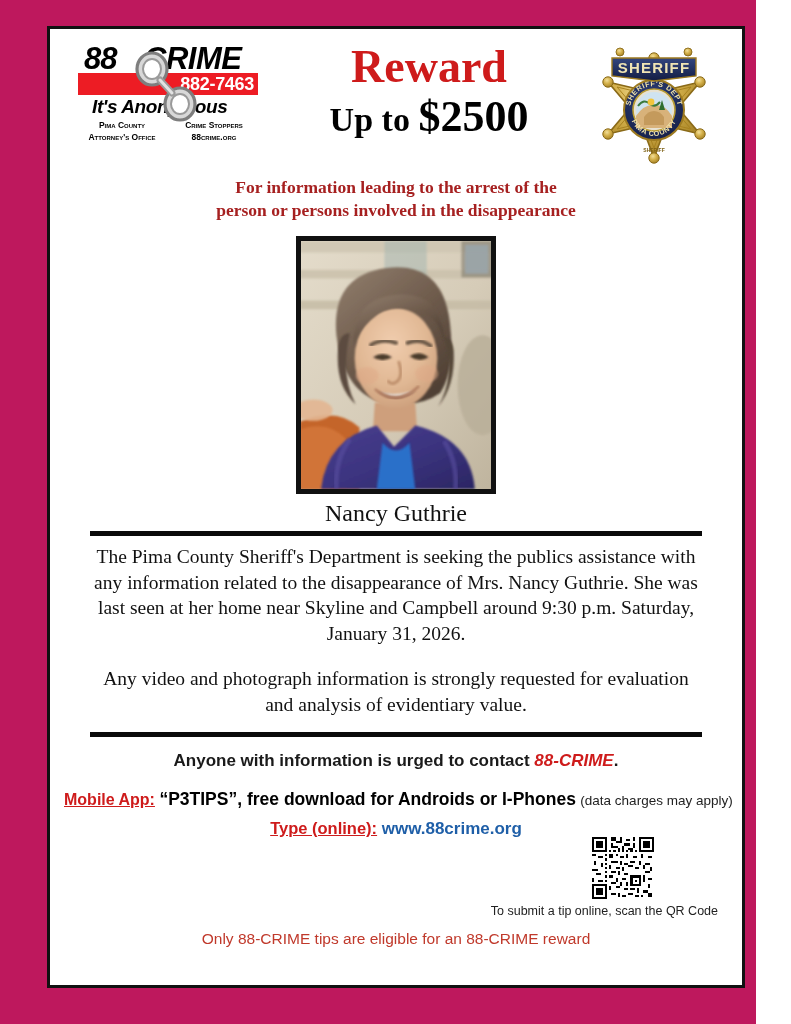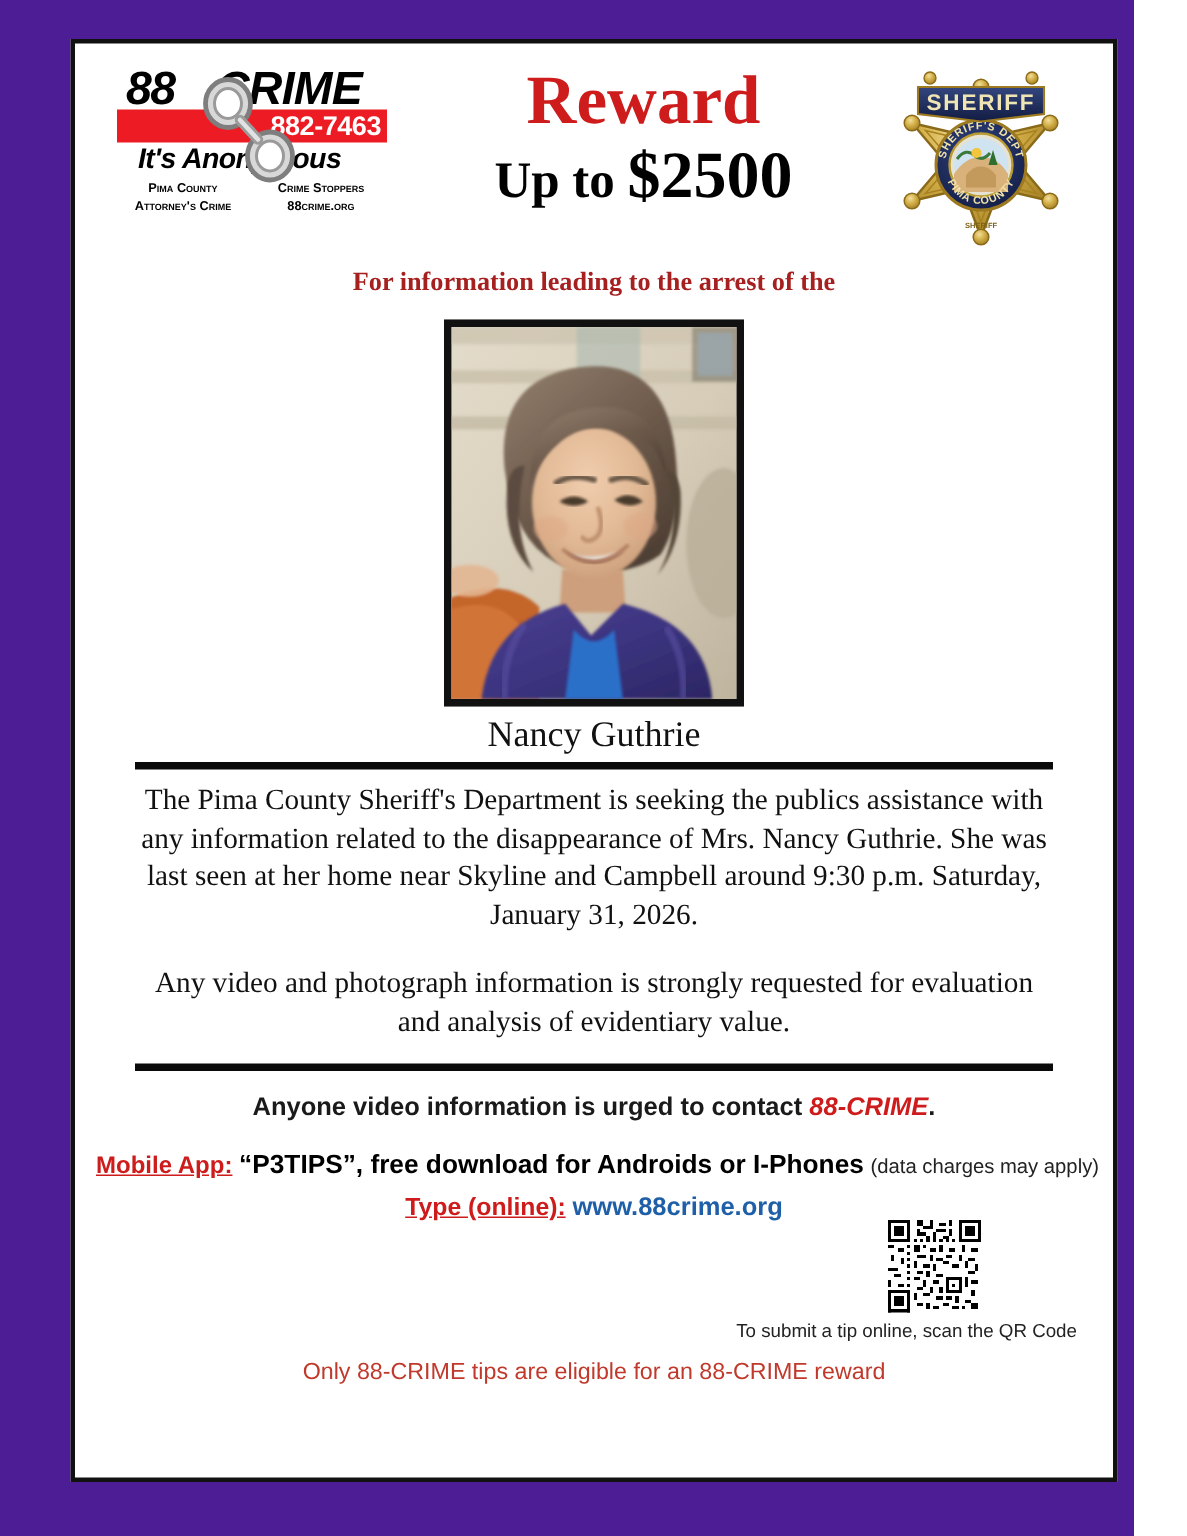--- a/index.html
+++ b/index.html
@@ -9,21 +9,21 @@
     height: 1024px;
     background: #ffffff;
     font-family: "Liberation Serif", serif;
     overflow: hidden;
   }
 
   #poster {
     position: relative;
     width: 756px;
     height: 1024px;
-    background: #4c1d95;
+    background: #be185d;
   }
 
   
   .page-frame {
     position: absolute;
     left: 47px;
     top: 26px;
     width: 698px;
     height: 962px;
     border: 3px solid #111111;
@@ -344,21 +344,21 @@
               <ellipse cx="50" cy="57" rx="15" ry="16" fill="#d8d8d8" stroke="#7e7e7e"></ellipse>
               <ellipse cx="50" cy="57" rx="9" ry="10" fill="#ffffff" stroke="#9a9a9a" stroke-width="2"></ellipse>
               <path d="M30 33 L42 46" stroke="#9b9b9b" stroke-width="7" stroke-linecap="round"></path>
               <path d="M30 33 L42 46" stroke="#e2e2e2" stroke-width="3" stroke-linecap="round"></path>
             </g>
           </svg>
 
           <div class="logo-foot">
             <div class="logo-foot-col">
               <div>Pima County</div>
-              <div>Attorney's Crime</div>
+              <div>Attorney's Office</div>
             </div>
             <div class="logo-foot-col">
               <div>Crime Stoppers</div>
               <div>88crime.org</div>
             </div>
           </div>
         </div>
 
         <div class="reward-block">
           <div class="reward-title">Reward</div>
@@ -420,20 +420,21 @@
               <circle cx="98" cy="18" r="4" fill="url(#goldGrad)" stroke="#8A6A18" stroke-width="0.9"></circle>
               <path d="M22,24 L106,24 L106,42 L64,47 L22,42 Z" fill="url(#bannerGrad)" stroke="#9D7A20" stroke-width="1.4"></path>
               <text x="64" y="39" font-family="Liberation Sans, sans-serif" font-size="15" font-weight="bold" fill="#EFE4B4" text-anchor="middle" letter-spacing="1.2">SHERIFF</text>
             </g>
           </svg>
         </div>
       </div>
 
       <div class="subtitle">
         <div>For information leading to the arrest of the</div>
+        <div>person or persons involved in the disappearance</div>
       </div>
 
       <div class="photo-wrap">
         <svg class="photo-svg" viewBox="0 0 200 258" preserveAspectRatio="xMidYMid slice">
           <defs>
             <linearGradient id="bgWall" x1="0" y1="0" x2="1" y2="1">
               <stop offset="0%" stop-color="#E4DCCB"></stop>
               <stop offset="55%" stop-color="#D6CCB8"></stop>
               <stop offset="100%" stop-color="#BFB49E"></stop>
             </linearGradient>
@@ -510,21 +511,21 @@
       <div class="rule-thick"></div>
 
       <div class="body-copy">
         <p>The Pima County Sheriff's Department is seeking the publics assistance with any information related to the disappearance of Mrs. Nancy Guthrie. She was last seen at her home near Skyline and Campbell around 9:30 p.m. Saturday, January 31, 2026.</p>
         <p>Any video and photograph information is strongly requested for evaluation and analysis of evidentiary value.</p>
       </div>
 
       <div class="rule-thick-2"></div>
 
       <div class="contact">
-        <div class="contact-line1"><span>Anyone video information is urged to contact </span><span class="crime-red">88-CRIME</span><span>.</span></div>
+        <div class="contact-line1"><span>Anyone with information is urged to contact </span><span class="crime-red">88-CRIME</span><span>.</span></div>
 
 
 
         <div class="contact-app"><span class="lbl-red-ul">Mobile App:</span> <span class="strong-black">“P3TIPS”,</span><span class="strong-black"> free download for Androids or I-Phones</span> <span class="note-small">(data charges may apply)</span></div>
 
         <div class="contact-type"><span class="lbl-red-ul">Type (online):</span> <span class="url-blue">www.88crime.org</span></div>
       </div>
 
       <div class="qr-area">
         <svg class="qr-code" viewBox="0 0 29 29" shape-rendering="crispEdges">

